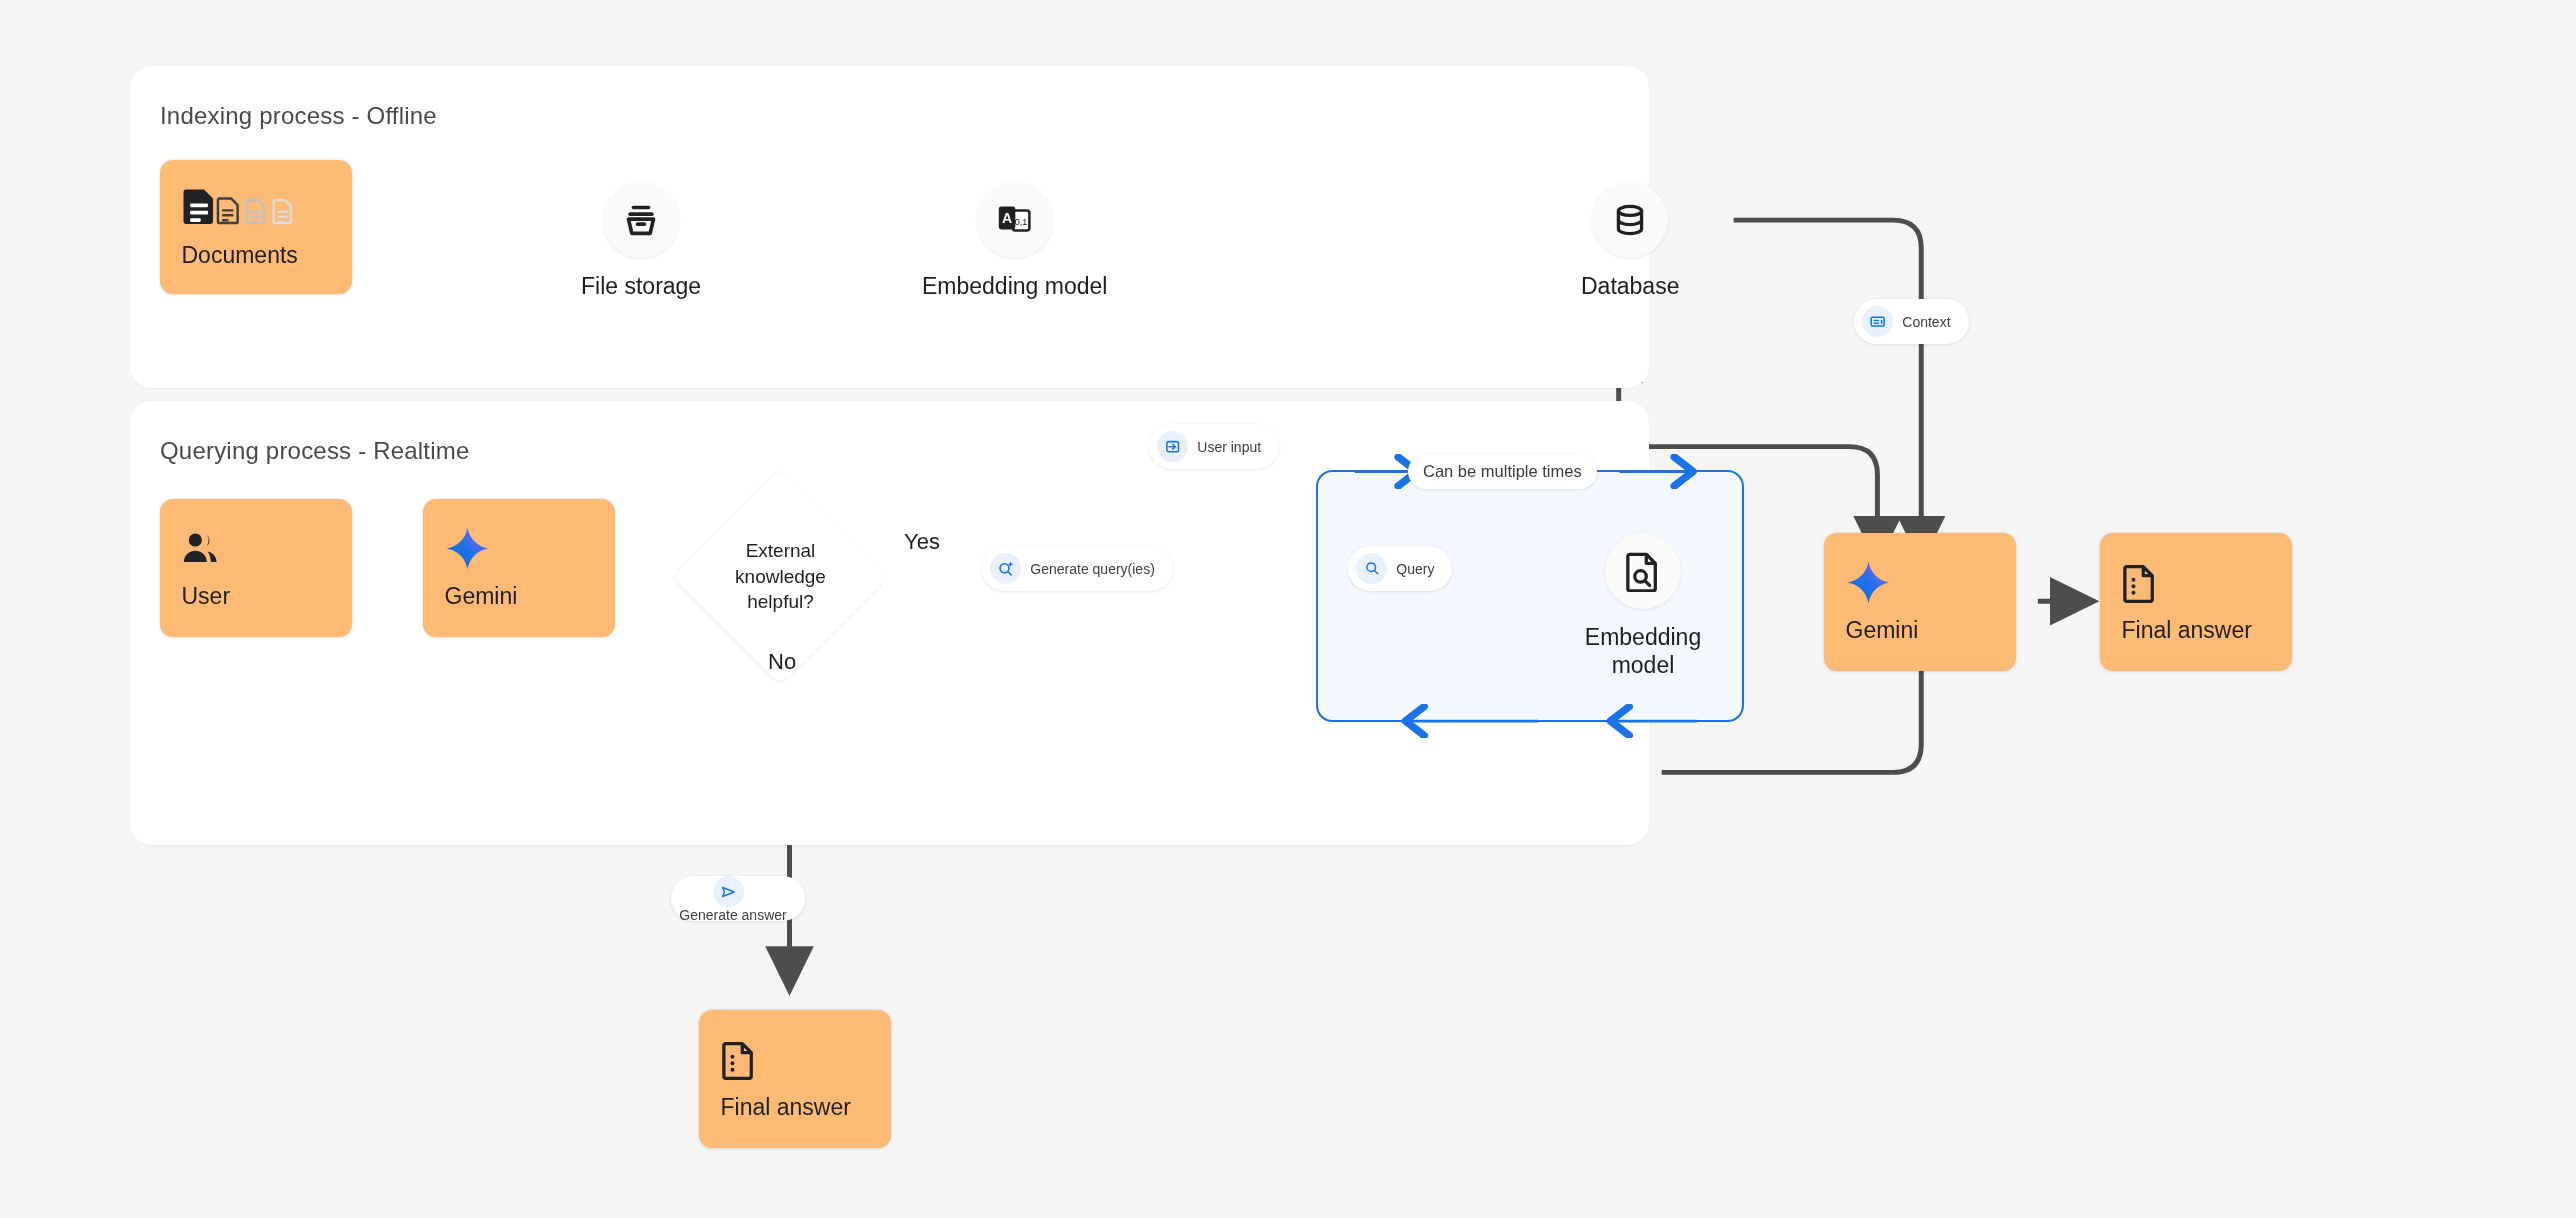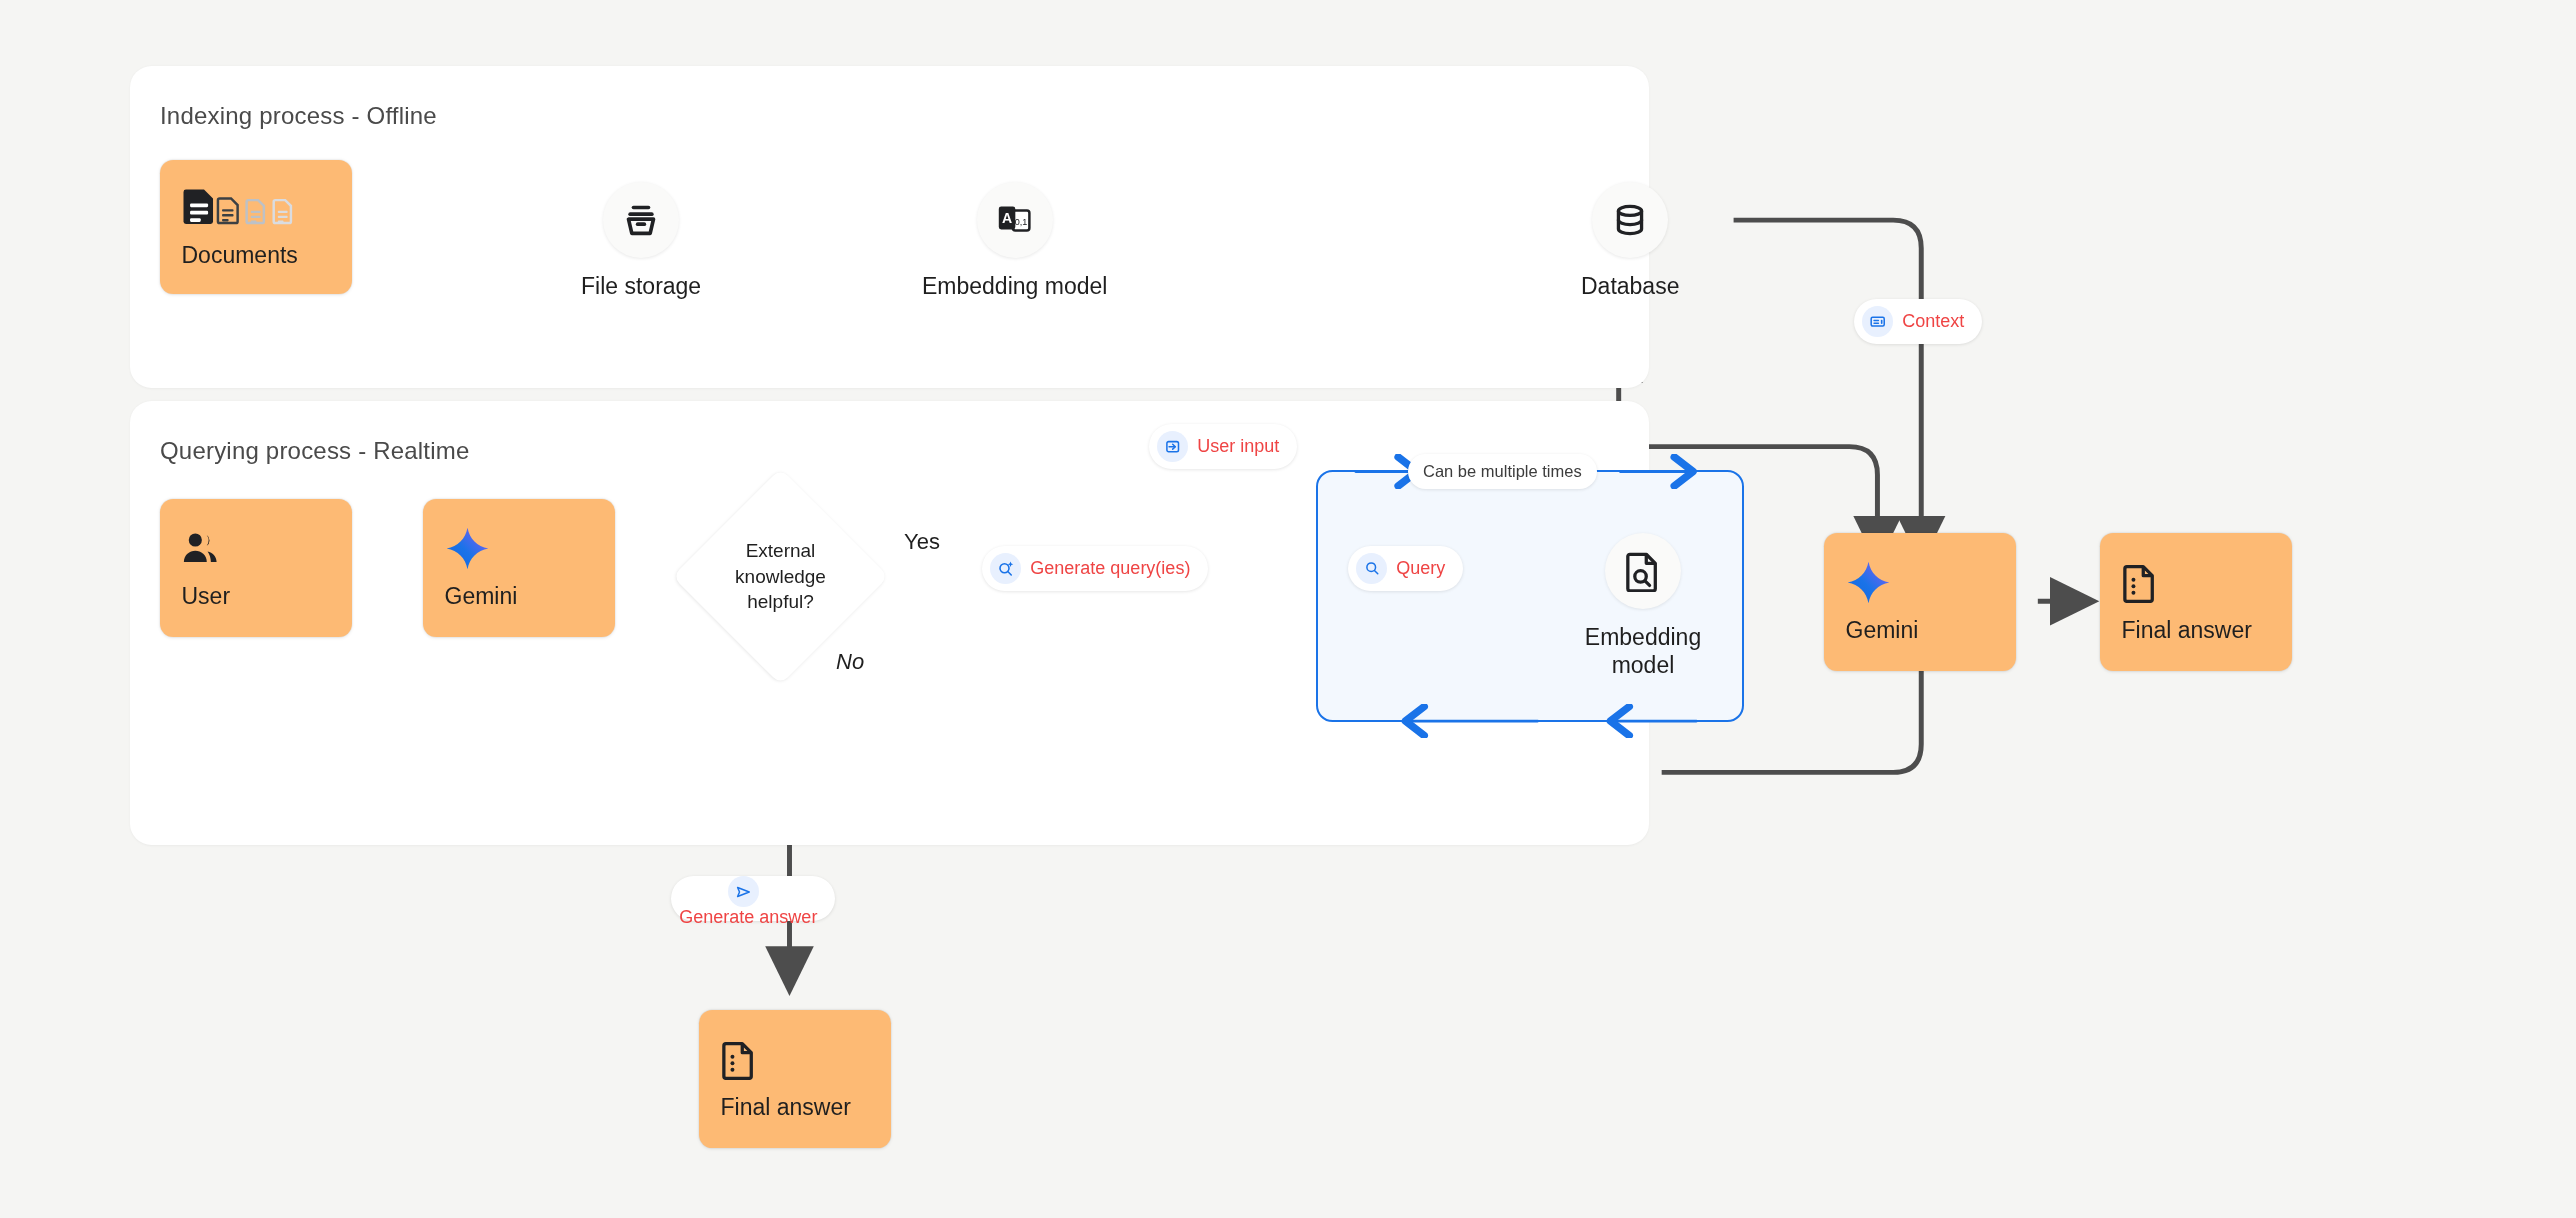--- a/index.html
+++ b/index.html
@@ -95,21 +95,21 @@
     white-space:nowrap;
     z-index:6;
   }
   .pill.plain{padding:0 18px;}
   .pill .p-ico{
     width:31px;height:31px;border-radius:50%;
     background:#e8f0fe;
     display:flex;align-items:center;justify-content:center;
     margin-right:9px;flex:0 0 auto;
   }
-  .pill .p-txt{font-size:18px;color:#ef4444;}
+  .pill .p-txt{font-size:14px;color:#404040;}
   .pill.small{height:35px;padding:0 15px;}
   .pill.small .p-txt{font-size:16.5px;color:#3c3c3c;}
 
   
   #loop-box{
     position:absolute;left:1316px;top:470px;width:428px;height:252px;
     background:#f3f8fe;
     border:2.5px solid #1a73e8;
     border-radius:16.5px;
     box-sizing:border-box;
@@ -300,21 +300,21 @@
     <div class="dia"></div>
     <div class="dia-text">
       <span>
         <span>External</span><br>
         <span>knowledge</span><br>
         <span>helpful?</span>
       </span>
     </div>
   </div>
   <div class="edge-label" style="left:904px;top:529px;">Yes</div>
-  <div class="edge-label" style="left:836px;top:649px;font-style:italic;">No</div>
+  <div class="edge-label" style="left:768px;top:649px;">No</div>
 
   <div class="pill" style="left:982px;top:546px;">
     <span class="p-ico">
       <svg width="18" height="18" viewBox="0 0 24 24">
         <circle cx="10" cy="11" r="6" fill="none" stroke="#1a73e8" stroke-width="2.1"></circle>
         <line x1="14.4" y1="15.4" x2="19" y2="20" stroke="#1a73e8" stroke-width="2.1" stroke-linecap="round"></line>
         <path d="M18 2 l1.1 2.6 L21.7 5.7 L19.1 6.8 L18 9.4 L16.9 6.8 L14.3 5.7 L16.9 4.6 Z" fill="#1a73e8"></path>
       </svg>
     </span>
     <span class="p-txt">Generate query(ies)</span>

